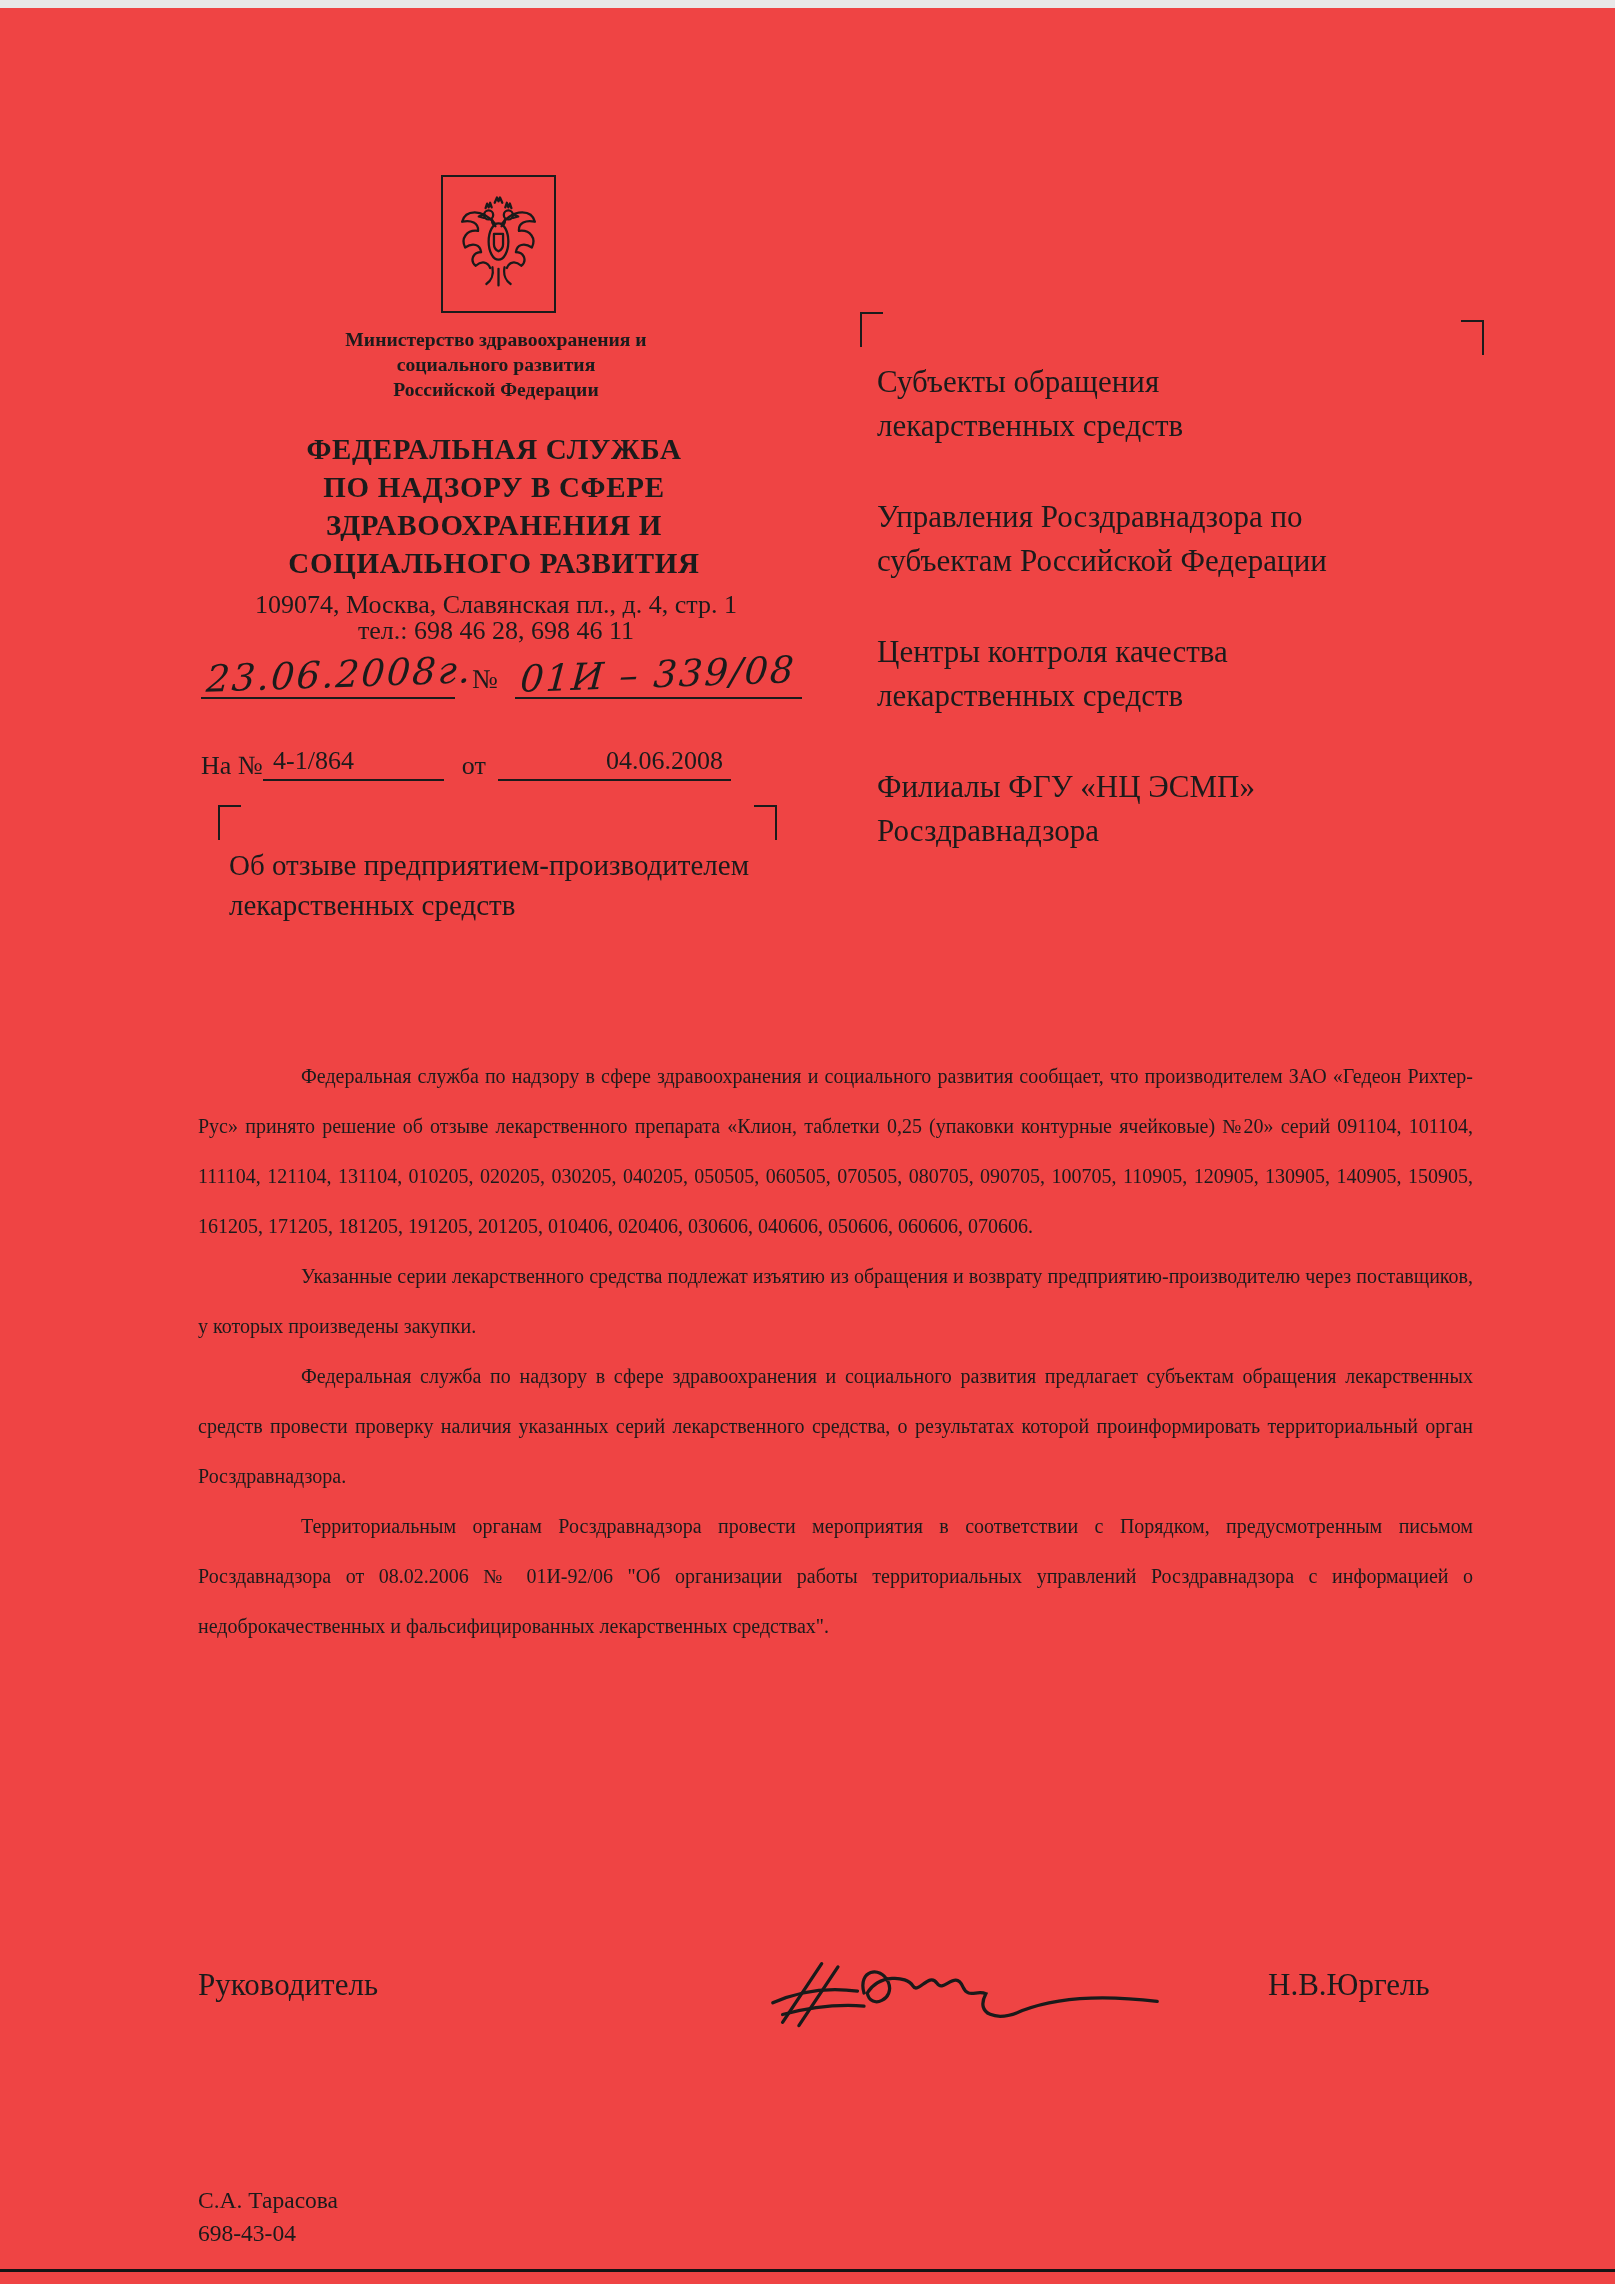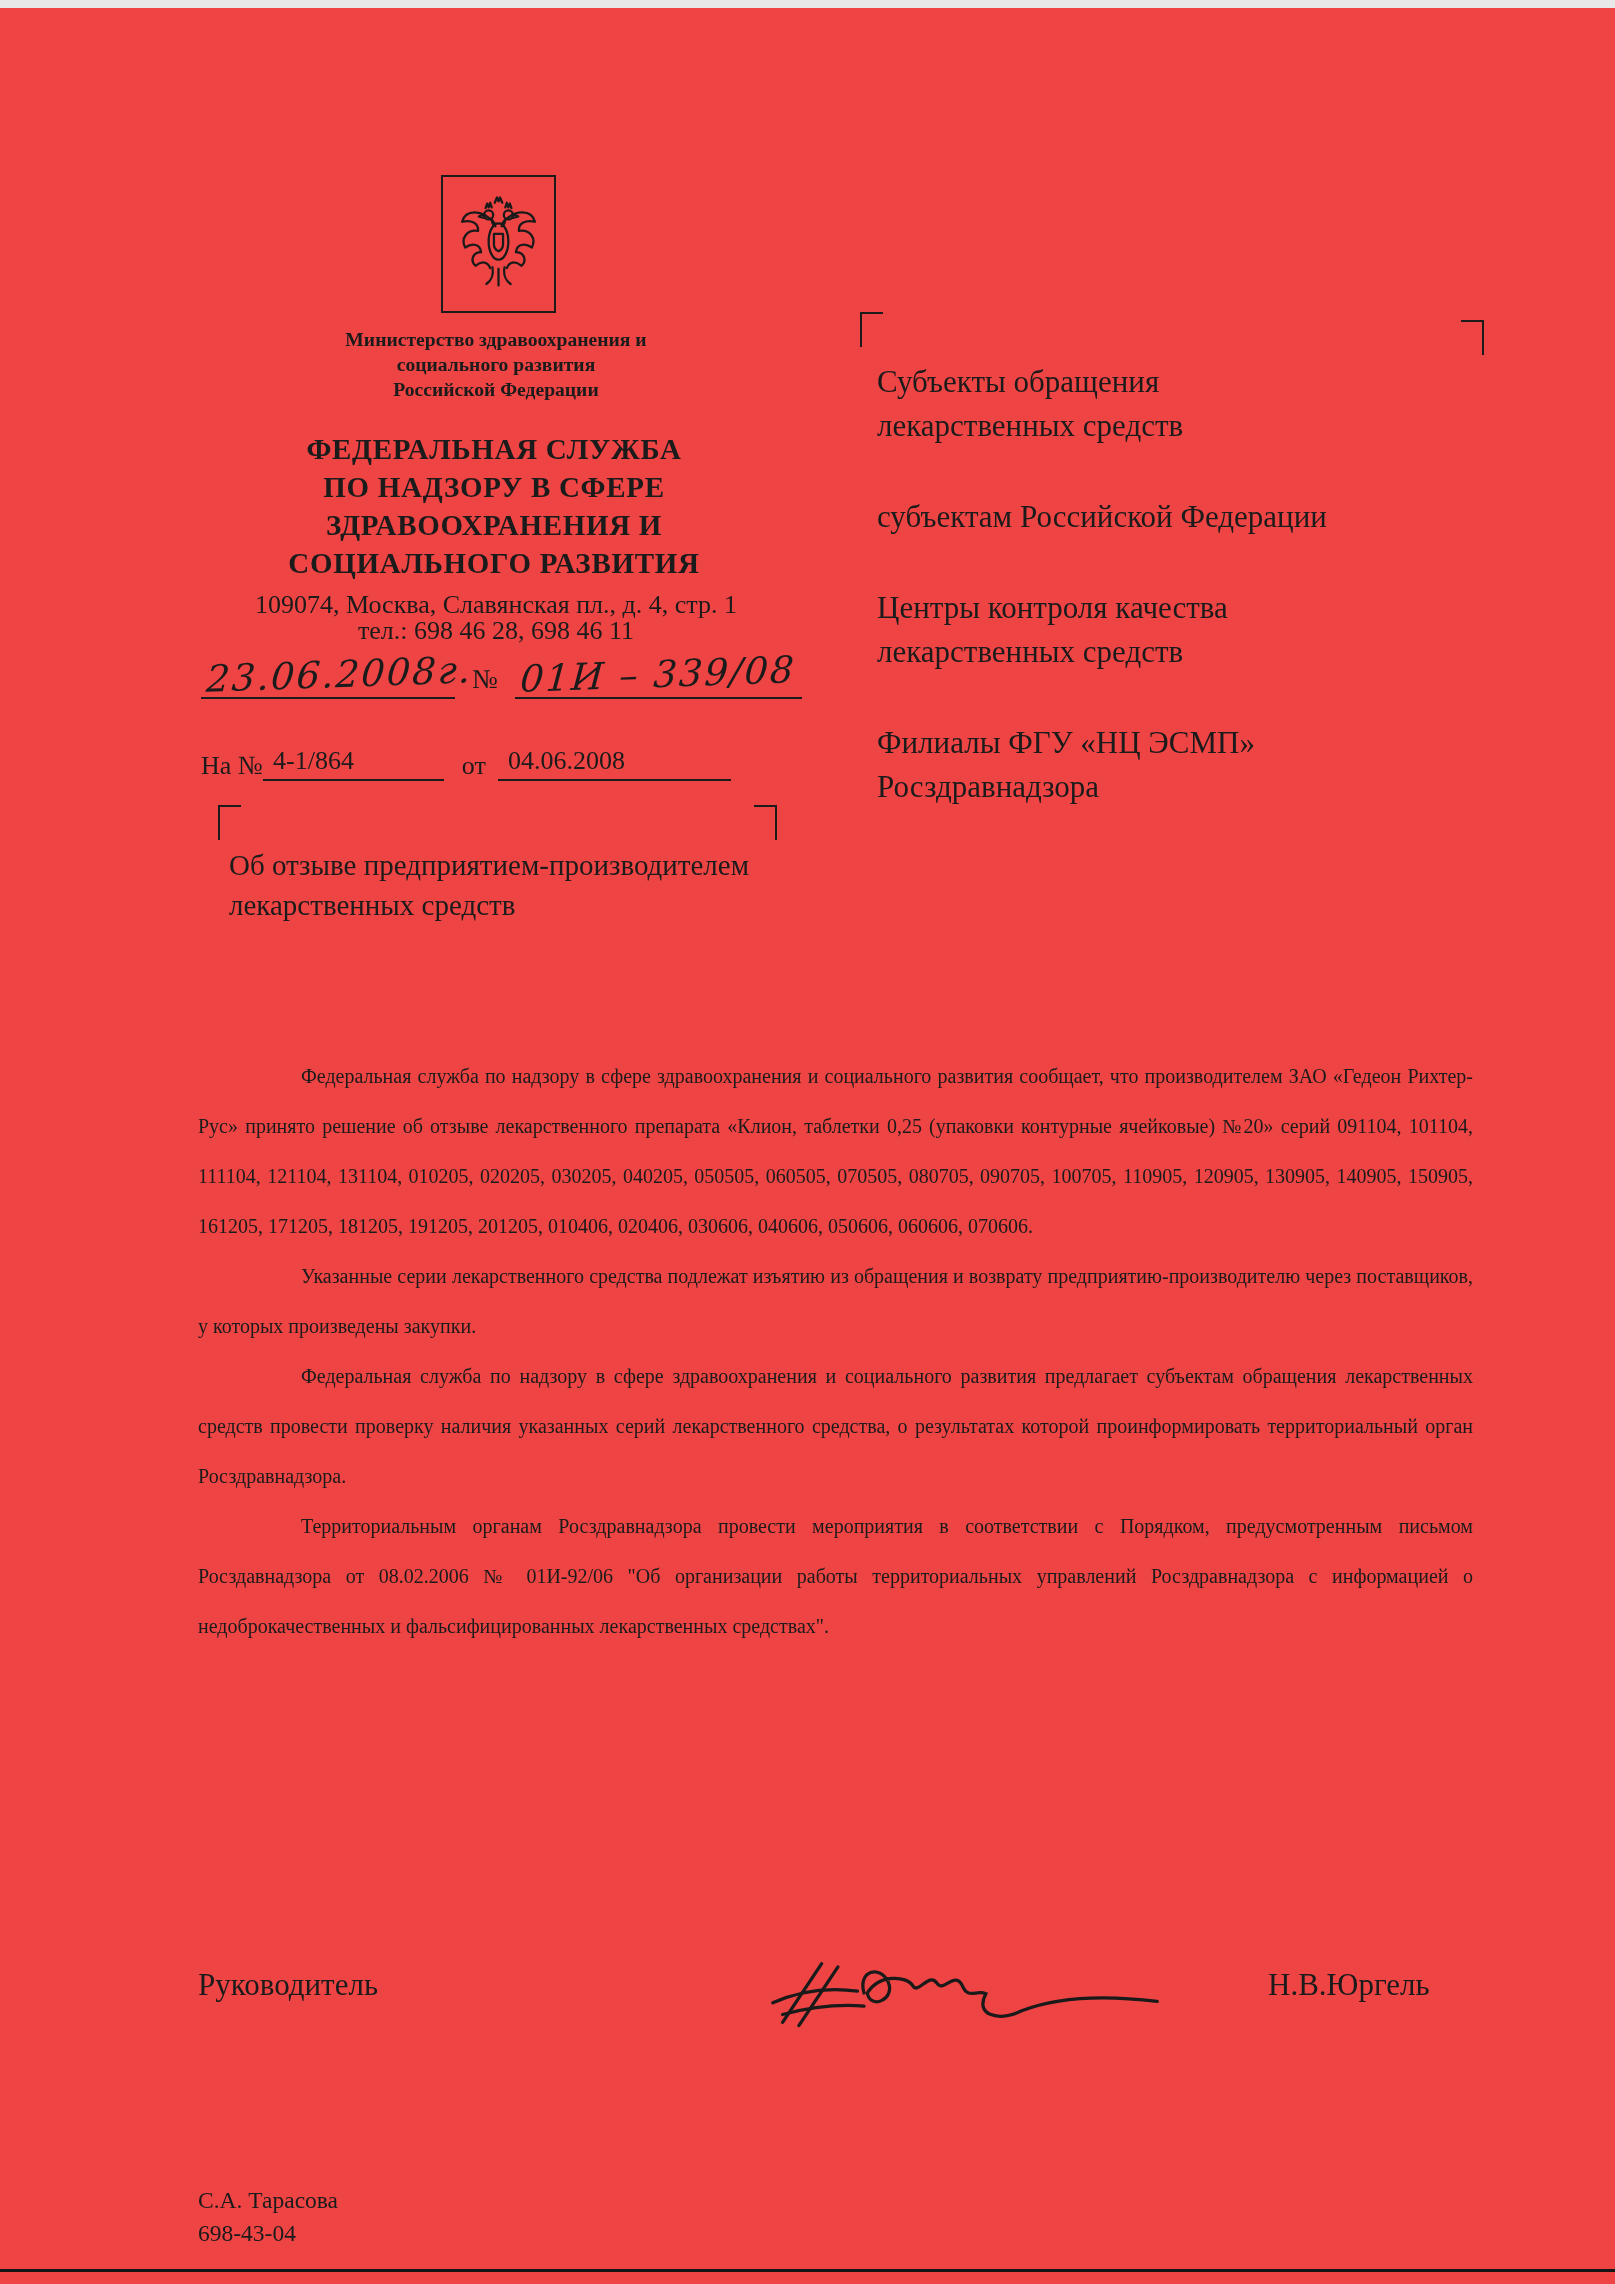--- a/index.html
+++ b/index.html
@@ -33,21 +33,21 @@
   .uline-num{width:287px;}
   .hw{
     font-family:"DejaVu Serif", serif;font-style:italic;
     font-size:37px;letter-spacing:2px;display:inline-block;
     transform:rotate(-2deg) skewX(-6deg);white-space:nowrap;padding:0 5.2px 1.3px 5.2px;
   }
   .no-sign{font-size:27px;margin:0 17px;vertical-align:bottom;display:inline-block;padding-bottom:3.9px;}
   .ref-line{position:absolute;left:201px;top:738px;font-size:26px;white-space:nowrap;}
   .ref-line .uline{padding:0 7.8px 2.6px 10.4px;}
   .ref-num-u{min-width:163px;}
-  .ref-date-u{min-width:215px;}
+  .ref-date-u{min-width:215px;text-align:right;}
   .ref-ot{margin:0 11.7px 0 18px;}
   
   .bracket{position:absolute;width:21px;height:33px;}
   .bracket-l{border-left:2px solid #1b1b1b;border-top:2px solid #1b1b1b;}
   .bracket-r{border-right:2px solid #1b1b1b;border-top:2px solid #1b1b1b;}
   .subj-br-l{left:218px;top:797px;}
   .subj-br-r{left:754px;top:797px;}
   .recip-br-l{left:860px;top:304px;}
   .recip-br-r{left:1461px;top:312px;}
   
@@ -150,20 +150,21 @@
   </div>
 
   <div class="bracket bracket-l recip-br-l"></div>
   <div class="bracket bracket-r recip-br-r"></div>
   <div class="recipients">
     <div class="recip-group">
       <div>Субъекты обращения</div>
       <div>лекарственных средств</div>
     </div>
     <div class="recip-group">
+      <div>Управления Росздравнадзора по</div>
       <div>субъектам Российской Федерации</div>
     </div>
     <div class="recip-group">
       <div>Центры контроля качества</div>
       <div>лекарственных средств</div>
     </div>
     <div class="recip-group">
       <div>Филиалы ФГУ «НЦ ЭСМП»</div>
       <div>Росздравнадзора</div>
     </div>

